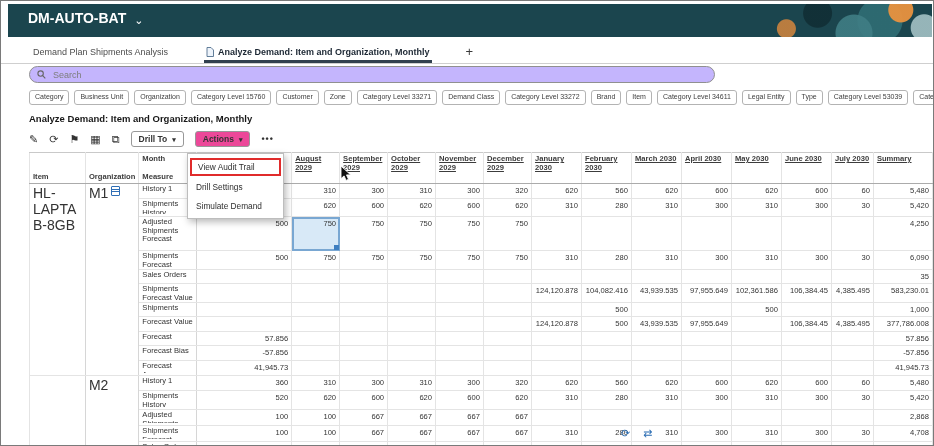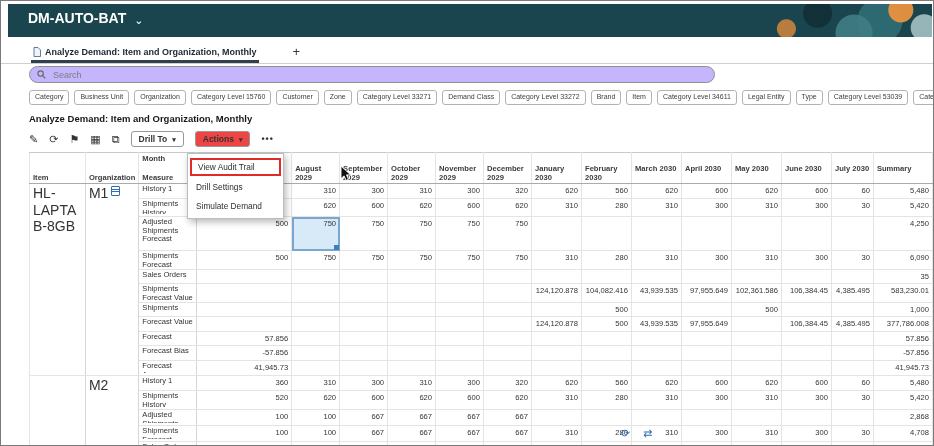--- a/index.html
+++ b/index.html
@@ -39,33 +39,33 @@
   .chip{flex:0 0 auto;border:1px solid #b3b3b3;border-radius:3px;background:#fff;font-size:7px;
     color:#3d3d3d;padding:2px 5px;line-height:1.25;font-family:inherit;cursor:pointer;white-space:nowrap;}
 
   .section-title{position:absolute;left:28px;top:112px;font-size:9.5px;font-weight:bold;color:#181818;}
 
   
   .toolbar{position:absolute;left:28px;top:129px;height:18px;display:flex;align-items:center;gap:11px;}
   .tbi{font-size:11px;color:#333;cursor:pointer;line-height:1;}
   .tbtn{display:flex;align-items:center;gap:5px;border:1px solid #989898;border-radius:3px;background:#fff;
     font-family:inherit;font-size:8.5px;font-weight:bold;color:#333;padding:2px 7px;cursor:pointer;}
-  .tbtn.open{background:#ef4444;}
+  .tbtn.open{background:#ec4899;}
   .caret{font-size:7px;position:relative;top:1px;}
   .more{font-size:9px;font-weight:bold;color:#333;letter-spacing:1px;cursor:pointer;}
 
   
   .tablewrap{position:absolute;left:28px;top:151px;}
   table{border-collapse:collapse;table-layout:fixed;font-family:inherit;
     border-top:1px solid #c9c9c9;border-left:1px solid #e4e4e4;}
   th,td{border-right:1px solid #e4e4e4;border-bottom:1px solid #e4e4e4;padding:1px 3px;
     overflow:hidden;font-size:7.6px;color:#333;box-sizing:border-box;}
   thead th{height:31px;vertical-align:bottom;text-align:left;font-weight:bold;color:#3c3c3c;
     border-bottom:1px solid #ababab;position:relative;line-height:1.15;cursor:pointer;}
-  thead th.mcol{vertical-align:top;padding-top:12px;}
+  thead th.mcol{vertical-align:top;padding-top:2px;text-decoration:underline;}
   .dimtop{position:absolute;top:2px;left:3px;text-align:right;}
   tbody td{vertical-align:top;}
   td.num{text-align:right;white-space:nowrap;padding-top:2px;cursor:cell;}
   td.measurecell{line-height:1.12;border-right:1px solid #d6d6d6;cursor:pointer;}
   td.itemcell,td.orgcell{font-size:14px;overflow-wrap:anywhere;border-right:1px solid #d6d6d6;line-height:1.15;cursor:pointer;}
   td.selected{position:relative;outline:2px solid #79a7d2;outline-offset:-2px;}
   td.selected::after{content:"";position:absolute;right:0;bottom:0;width:5px;height:5px;background:#3f7fc0;}
   .noteicon{display:inline-block;width:7px;height:8px;border:1px solid #2f6eb5;border-radius:1px;margin-left:3px;
     position:relative;top:1px;vertical-align:top;
     background:linear-gradient(to bottom,transparent 2px,#2f6eb5 2px,#2f6eb5 3px,transparent 3px,transparent 4px,#2f6eb5 4px,#2f6eb5 5px,transparent 5px);}
@@ -88,20 +88,23 @@
 
   <div class="banner" style="background: rgb(27, 69, 78);">
     <div class="banner-art"></div>
     <div class="banner-title">
       <span>DM-AUTO-BAT</span>
       <span class="chev">⌄</span>
     </div>
   </div>
 
   <div class="tabs">
+    <div class="tab">
+      <span>Demand Plan Shipments Analysis</span>
+    </div>
     <div class="tab active">
       <svg width="8" height="10" viewBox="0 0 8 10">
         <path d="M1 0.5 H5 L7.5 3 V9.5 H1 Z" fill="#eef4fb" stroke="#52708f" stroke-width="0.9"></path>
       </svg>
       <span>Analyze Demand: Item and Organization, Monthly</span>
     </div>
     <div class="add-tab">+</div>
   </div>
 
   <div class="searchbar">

